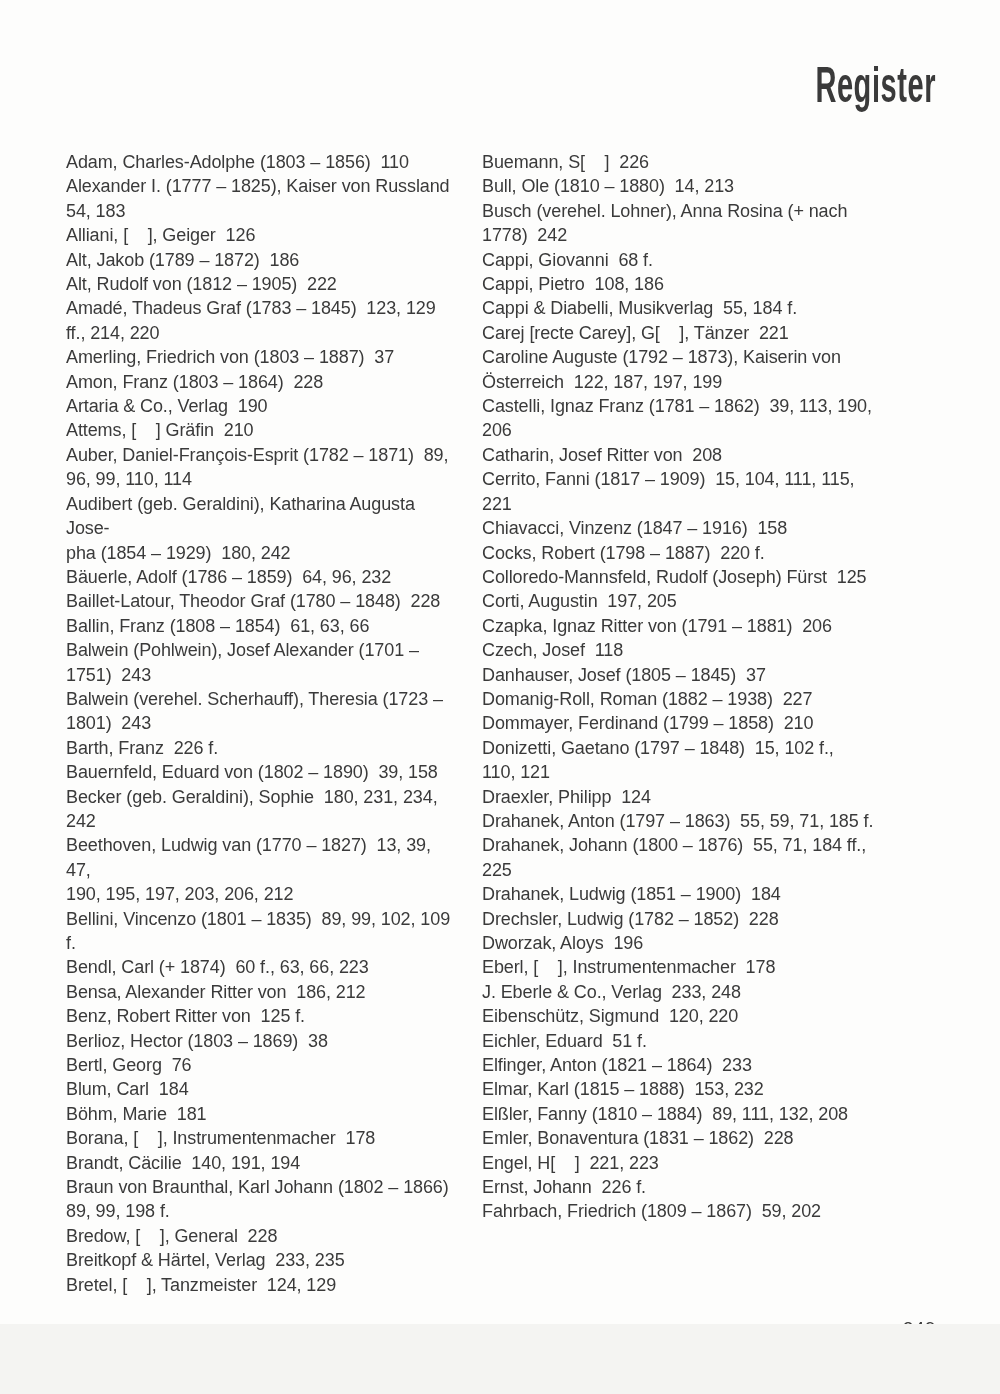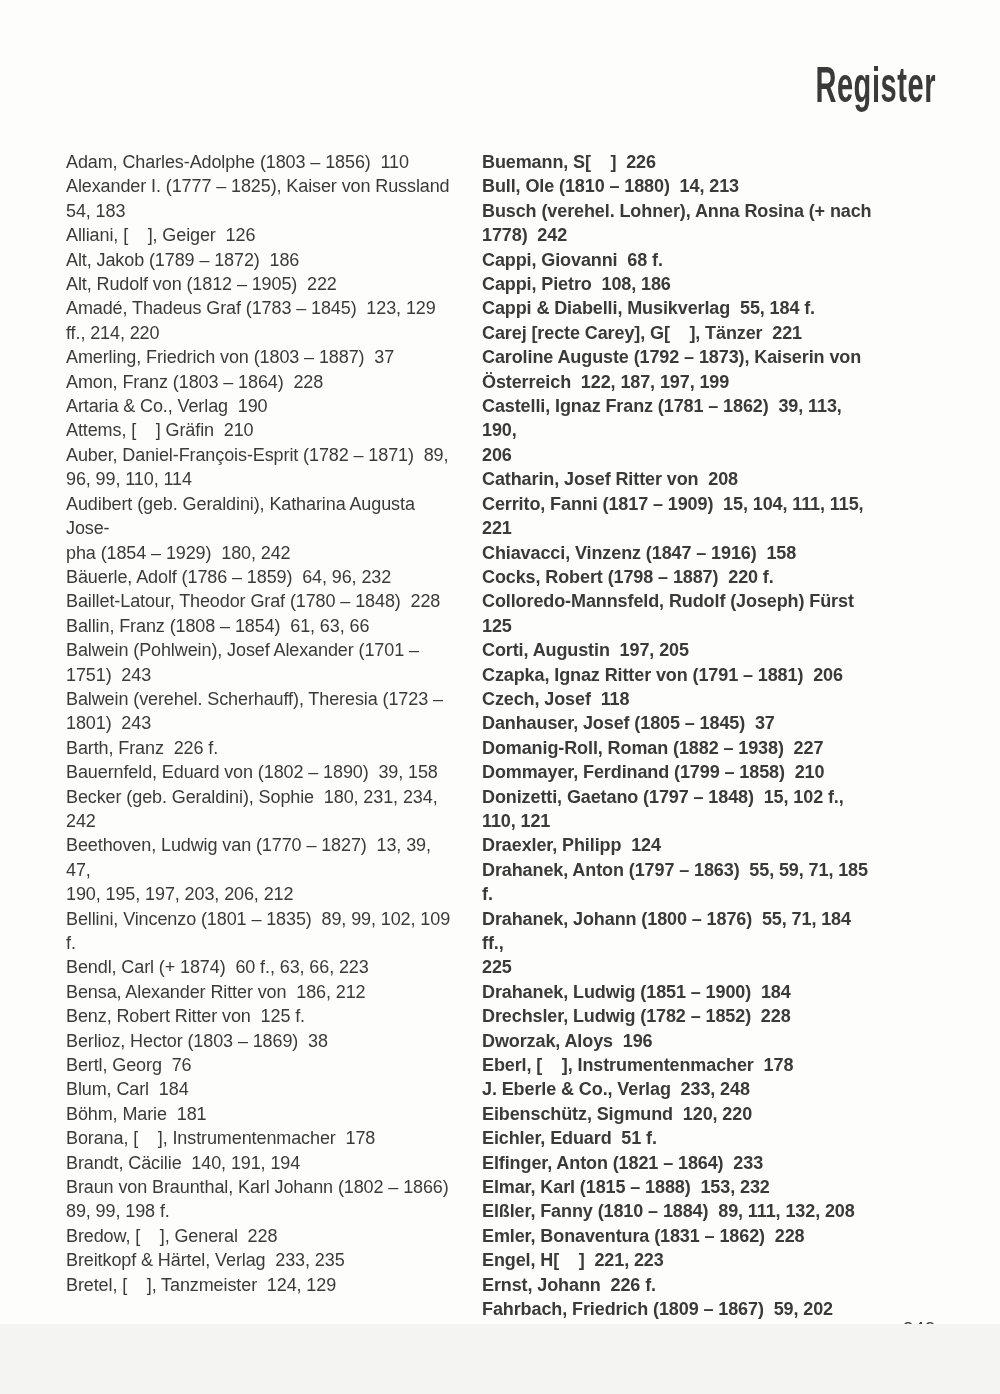--- a/index.html
+++ b/index.html
@@ -38,21 +38,20 @@
   }
   .col {
     width: 394px;
     flex: 0 0 394px;
     color: #3a3a3a;
     font-size: 18px;
     line-height: 24.4px;
   }
   .col.right-col {
     margin-left: 22px;
-    font-weight: bold;
   }
   .col .line {
     white-space: pre-wrap;
     letter-spacing: -0.1px;
   }
   .footer {
     position: absolute;
     left: 66px;
     right: 64px;
     top: 1318px;

